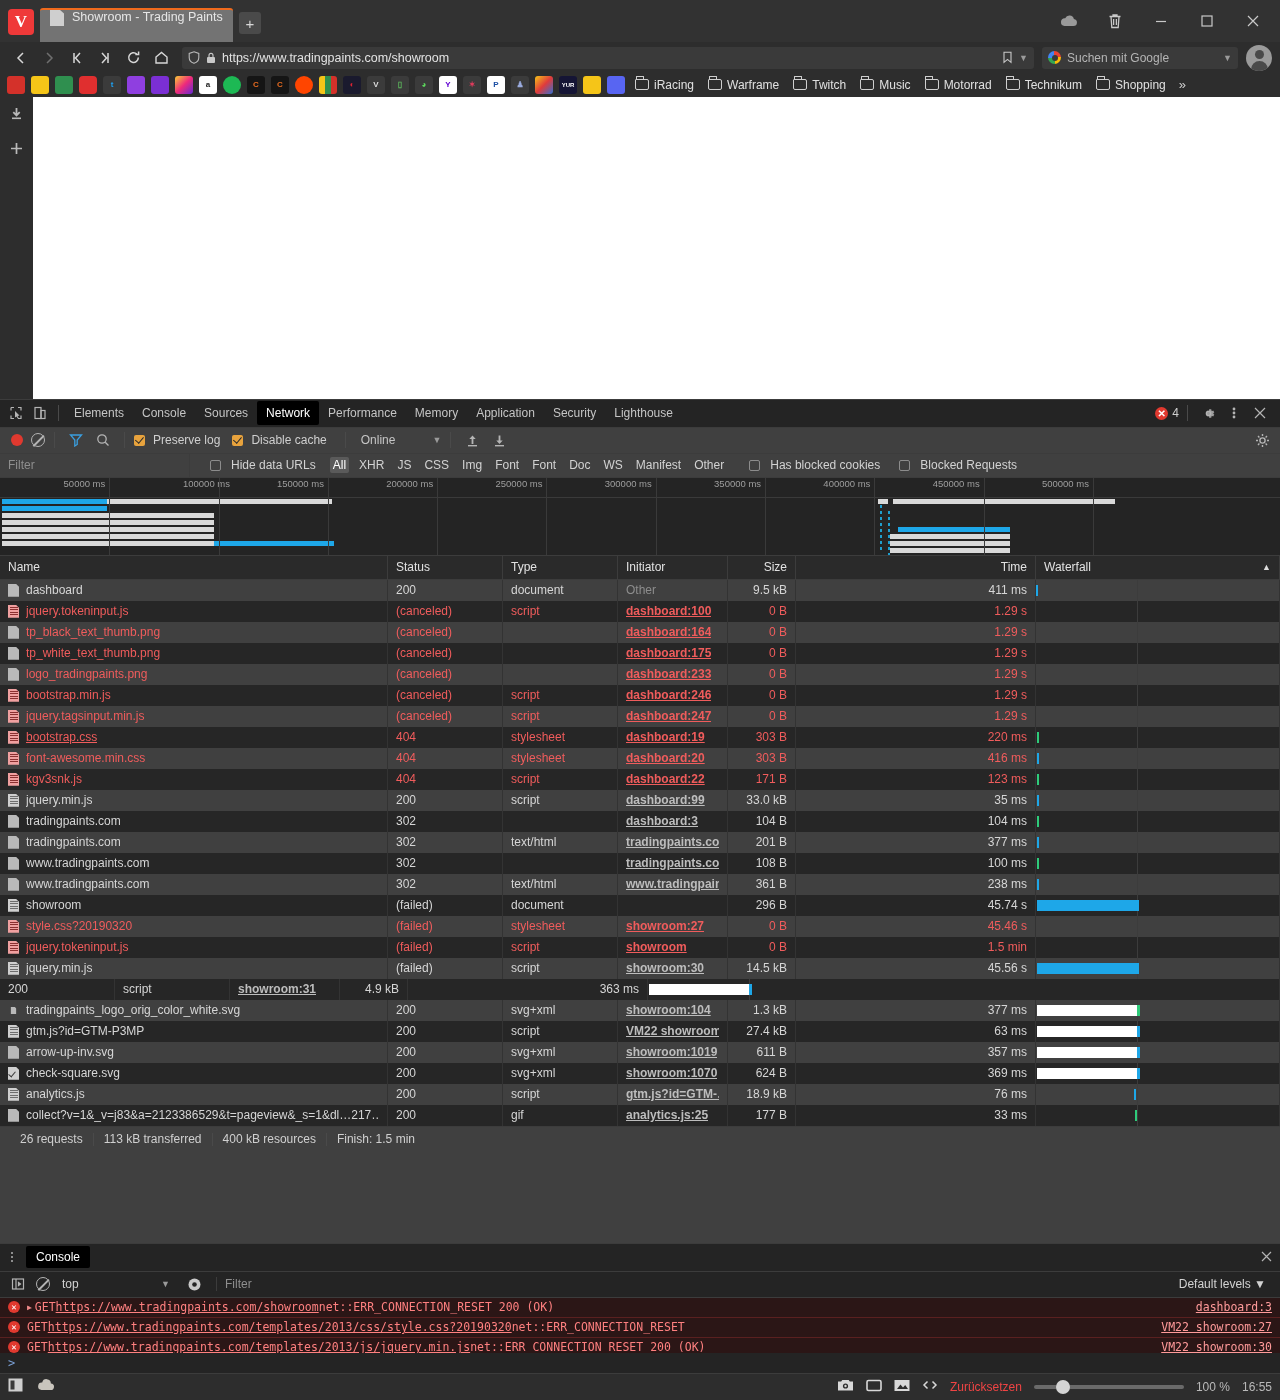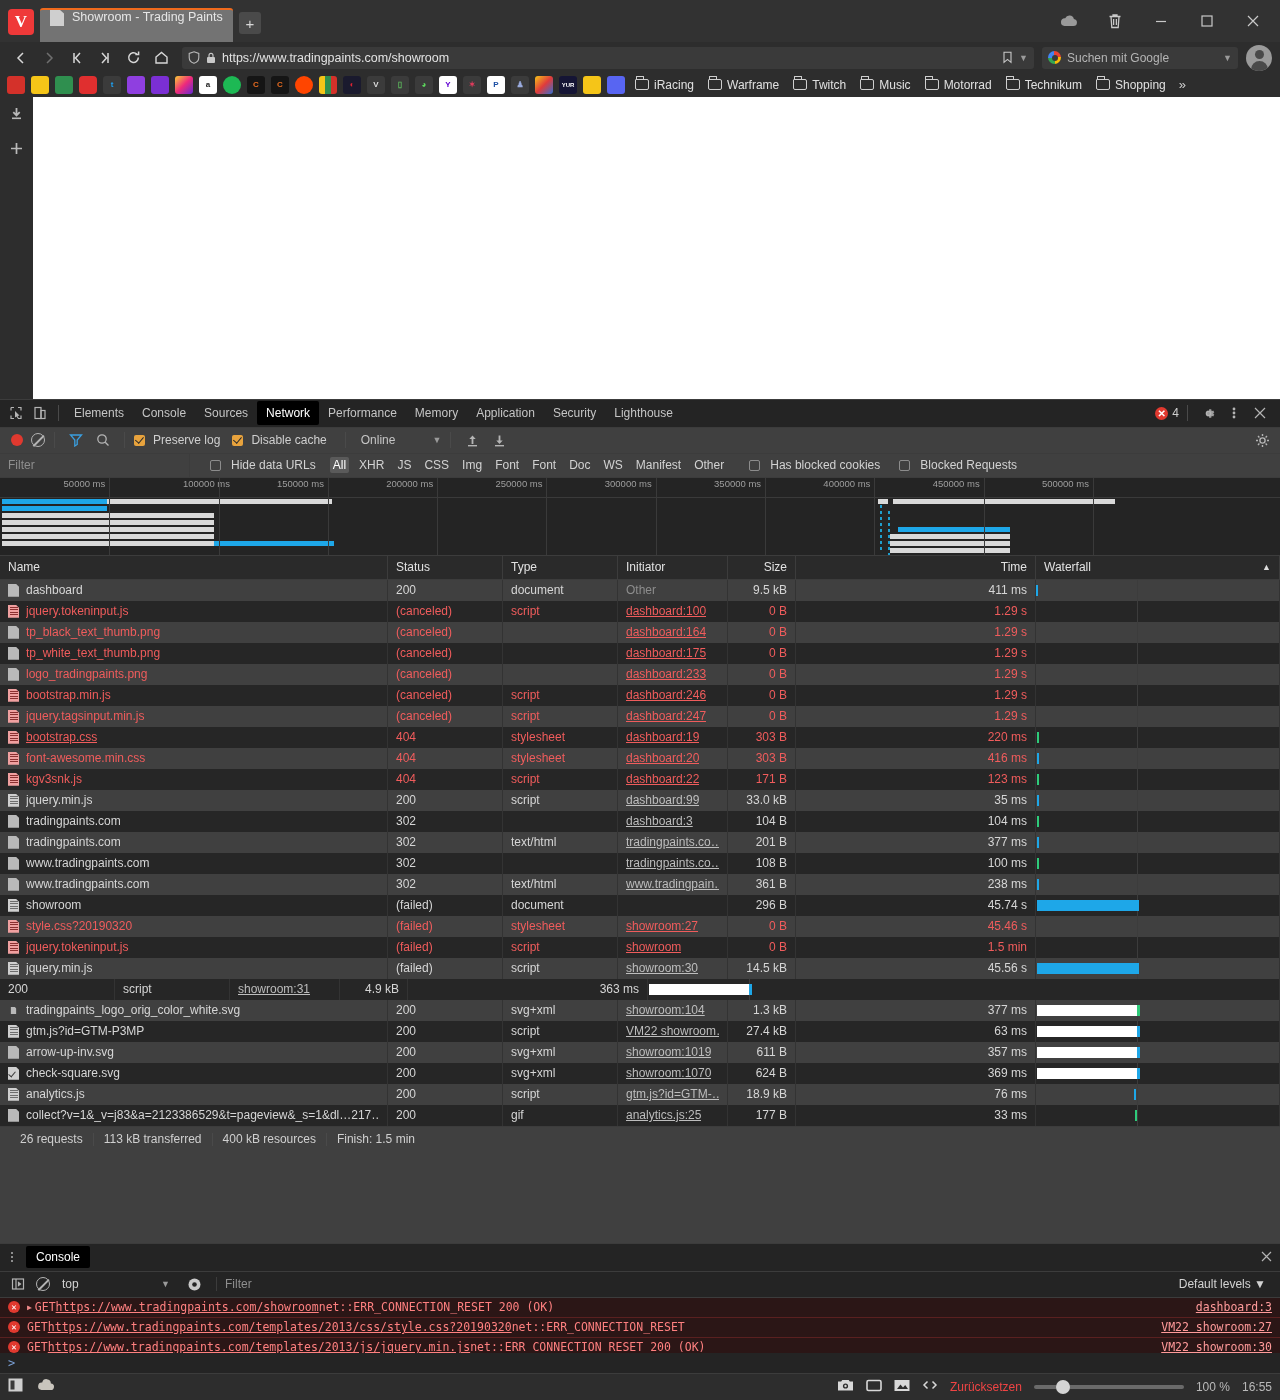--- a/index.html
+++ b/index.html
@@ -103,21 +103,21 @@
   .c-name { width:388px; }
   .c-status { width:115px; }
   .c-type { width:115px; }
   .c-init { width:110px; }
   .c-size { width:68px; justify-content:flex-end; }
   .c-time { width:240px; justify-content:flex-end; }
   .c-wf { flex:1; position:relative; padding:0 !important; }
   .wf-split { position:absolute; left:101px; top:0; bottom:0; width:1px; background:#3c3c3c; }
   .row-err { color:#f05c5c; }
   .row-err .ulink { color:#f05c5c; }
-  .ulink { text-decoration:underline; color:#bdbdbd; }
+  .ulink { text-decoration:underline; color:#bdbdbd;font-weight:bold; }
   .dim { color:#8d8d8d; }
   .file-ico { width:11px; height:13px; margin-right:7px; flex:0 0 auto; background:#cfcfcf;
               clip-path: polygon(0 0, 72% 0, 100% 24%, 100% 100%, 0 100%); }
   .file-ico.doc { background:#b9b9b9; }
   .file-ico.lines { background:
       linear-gradient(#cfcfcf,#cfcfcf) 0 0/100% 100% no-repeat; position:relative; }
   .file-ico.lines:after{ content:""; position:absolute; left:1.5px; top:2.5px; right:1.5px; bottom:2px;
       background:repeating-linear-gradient(#6e6e6e 0 1px, transparent 1px 2.4px); }
   .file-ico.err { background:#f0a0a0; }
   .file-ico.err:after{ background:repeating-linear-gradient(#8a3030 0 1px, transparent 1px 2.4px); }

